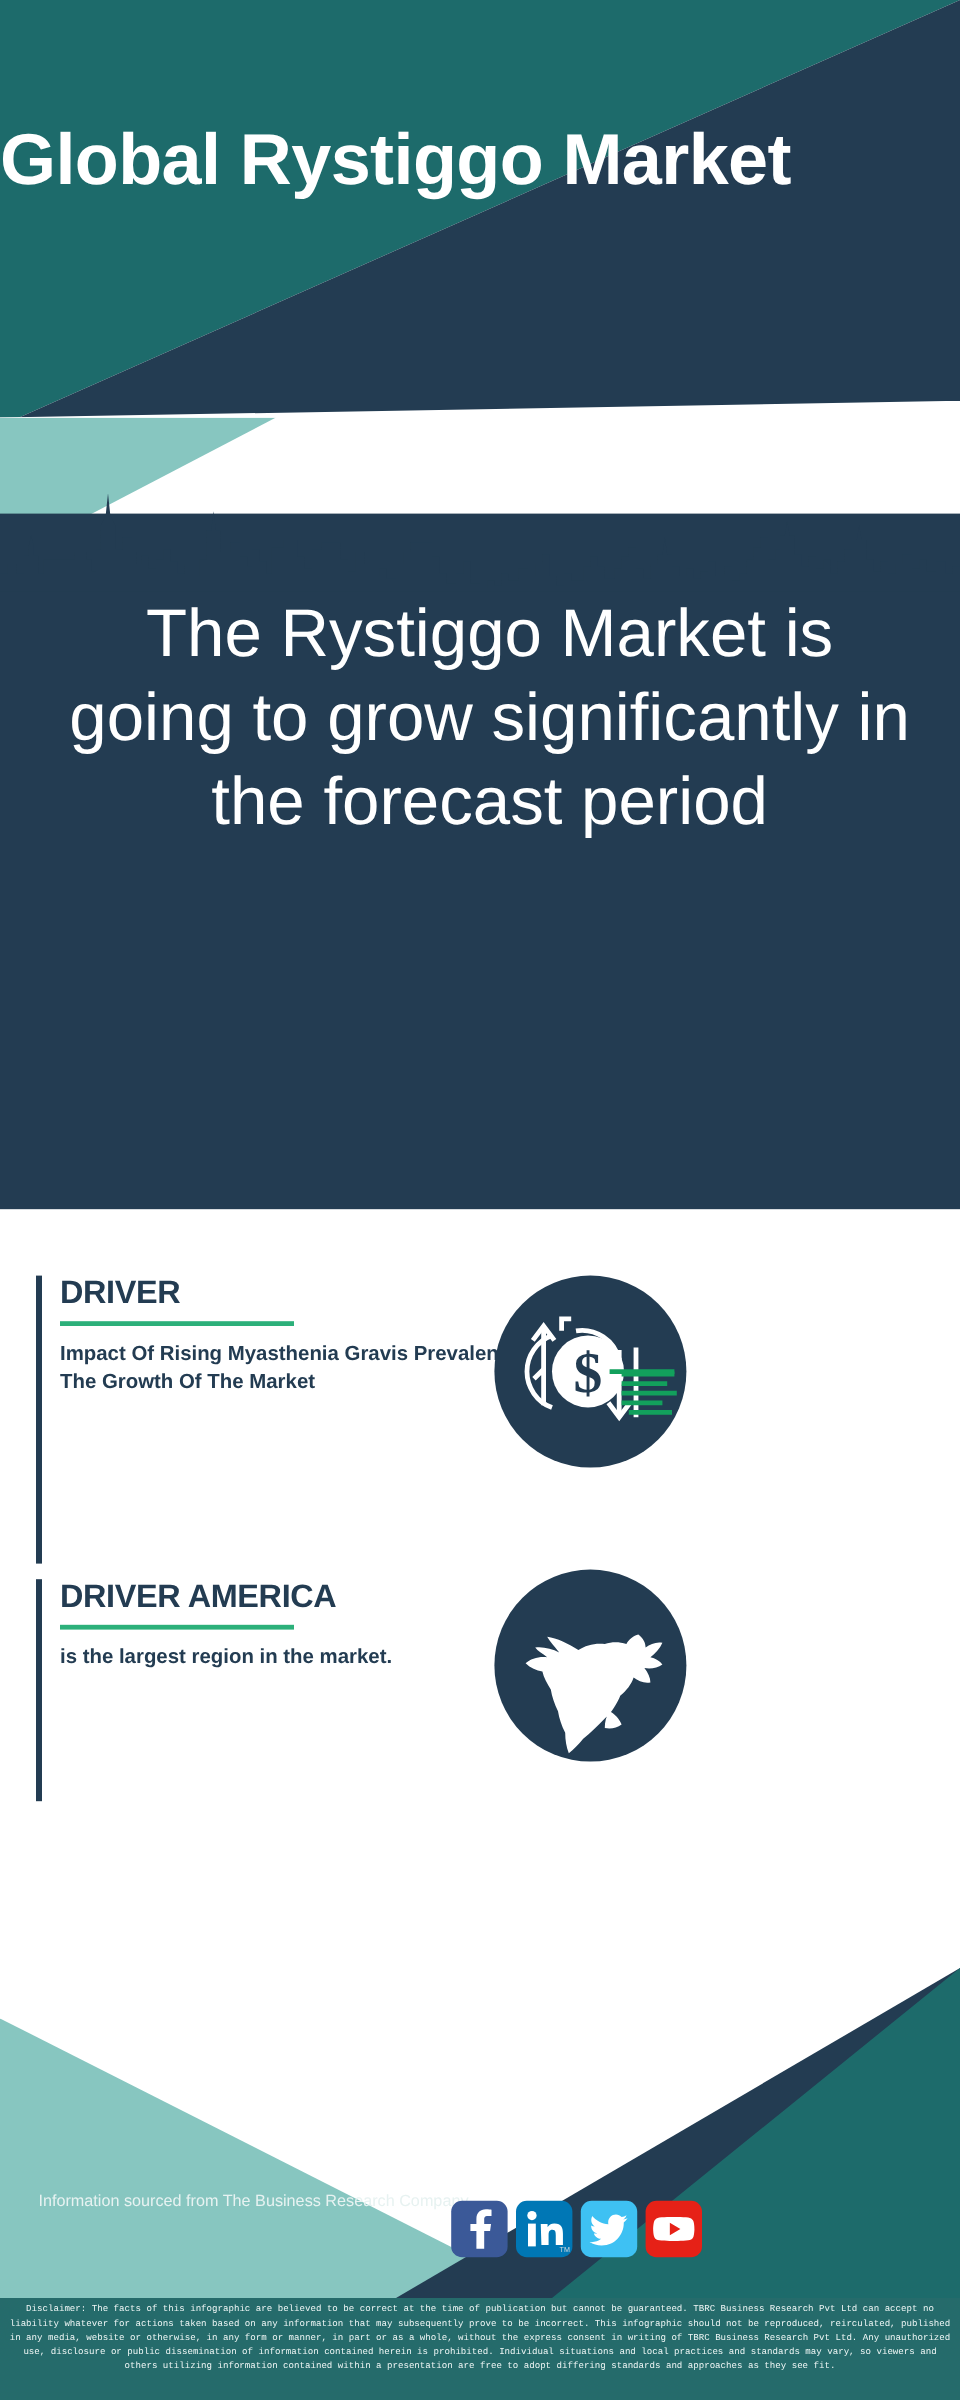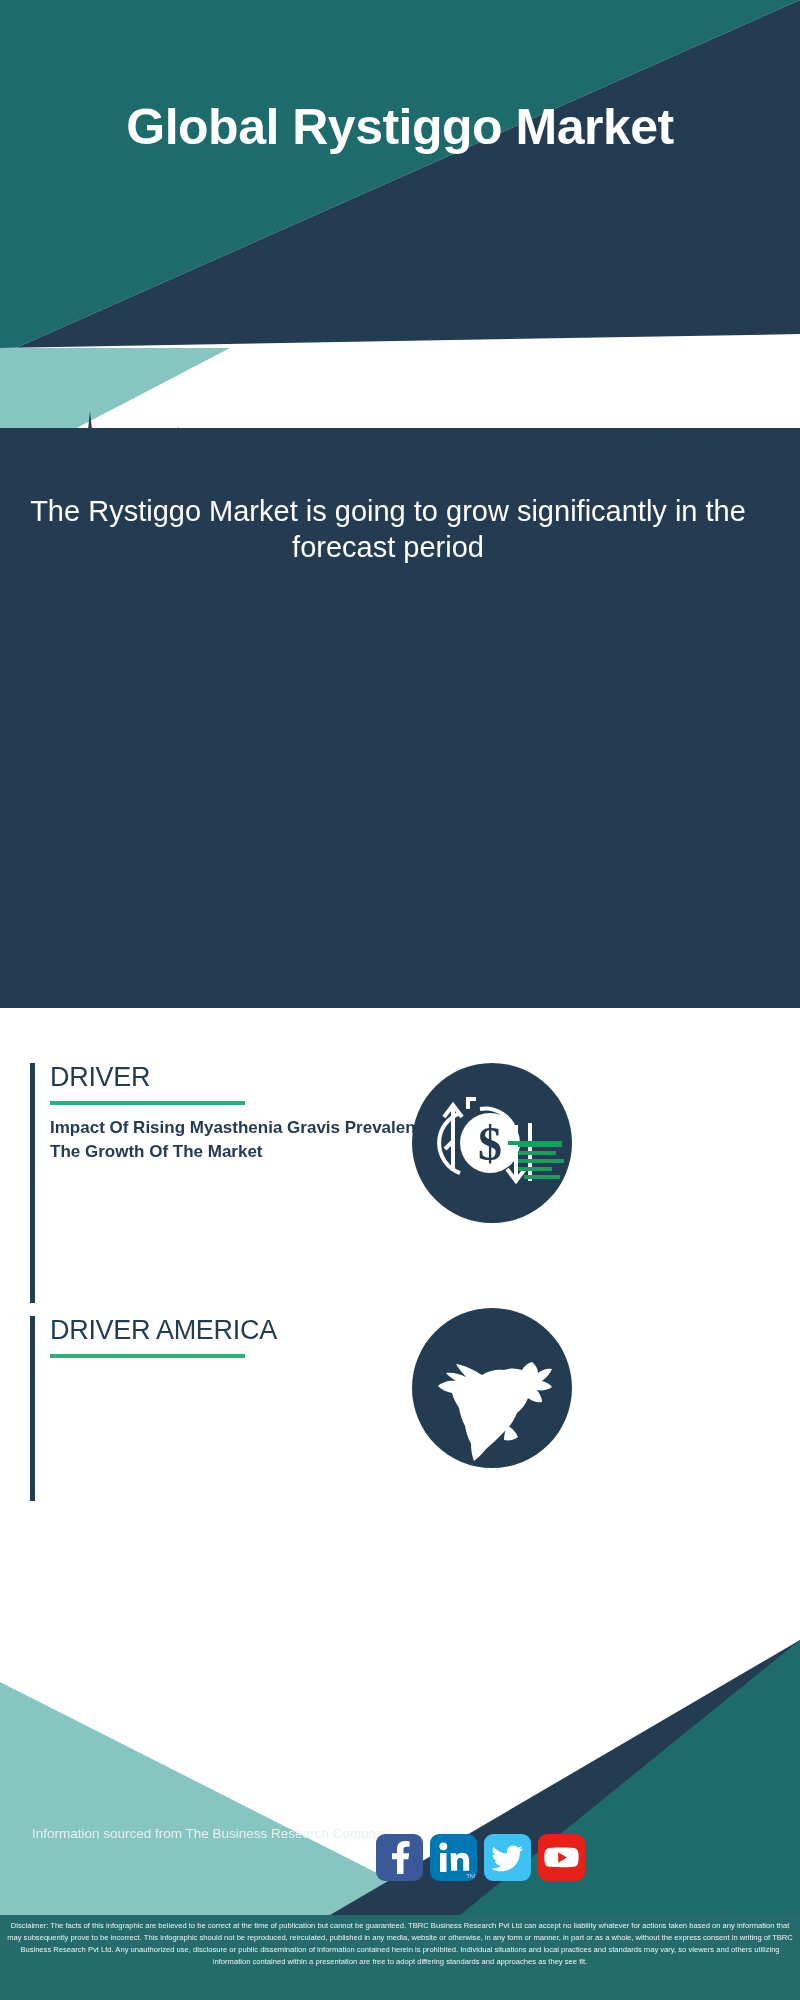--- a/index.html
+++ b/index.html
@@ -26,22 +26,22 @@
     background:#233c52;
     clip-path: polygon(100% 0, 100% 100%, 0 100%);
   }
   .header-bottom-cut {
     position:absolute; left:0; top:334px; width:800px; height:30px;
     background:#ffffff;
     clip-path: polygon(0 14px, 800px 0, 800px 30px, 0 30px);
   }
   .header-title {
     position:absolute; left:0; top:98px; width:800px;
-    text-align:center;
-    font-size:50px; font-weight:bold; color:#ffffff;
+    text-align:left;
+    font-size:60px; font-weight:bold; color:#ffffff;
     letter-spacing:-0.5px;
     z-index:5;
   }
 
   
   .band {
     position:absolute; left:0; top:348px; width:800px; height:660px;
     background:#ffffff; overflow:hidden;
   }
   .band-lightteal {
@@ -49,37 +49,37 @@
     background:#87c6c0;
     clip-path: polygon(0 0, 100% 0, 0 100%);
   }
   .band-navy {
     position:absolute; left:0; bottom:0; width:800px; height:580px;
     background:#233c52;
   }
   .skyline { position:absolute; left:0; top:60px; width:800px; height:85px; }
 
   .tagline {
-    position:absolute; left:28px; top:145px; width:720px;
+    position:absolute; left:48px; top:145px; width:720px;
     text-align:center;
-    font-size:29px; font-weight:300; line-height:1.25;
+    font-size:56px; font-weight:300; line-height:1.25;
     color:#ffffff;
     z-index:4;
   }
 
   
   .content { position:absolute; left:0; top:1008px; width:800px; height:612px; background:#ffffff; }
 
   .factrow { position:absolute; left:30px; width:740px; }
   .factrow .bar {
     position:absolute; left:0; top:0; width:5px; background:#233c52;
   }
   .facttext { position:absolute; left:20px; top:0; width:430px; }
   .fact-heading {
-    font-size:27px; font-weight:normal; color:#233c52; letter-spacing:-0.3px;
+    font-size:27px; font-weight:bold; color:#233c52; letter-spacing:-0.3px;
     line-height:1.1;
   }
   .fact-rule { height:4px; background:#2cb07a; margin:8px 0 11px 0; }
   .fact-body {
     font-size:17px; font-weight:bold; color:#233c52; line-height:1.42;
   }
   .icon-circle {
     position:absolute; width:160px; height:160px; border-radius:50%;
     background:#233c52;
   }
@@ -111,20 +111,21 @@
   .tm { position:absolute; font-size:6px; color:#cfd8dd; }
 
   
   .disclaimer {
     position:absolute; left:0; top:1915px; width:800px; height:85px;
     background:#256b6b;
     color:#eef6f5;
     font-size:7.6px; line-height:1.56;
     text-align:center;
     padding:5px 6px 0 6px;
+    font-family:Liberation Mono, monospace;
   }
 </style>
 </head>
 <body>
 
 <div id="page">
 
   <div class="header">
     <div class="header-teal"></div>
     <div class="header-navy"></div>
@@ -179,20 +180,21 @@
           </g>
         </svg>
       </div>
     </div>
 
     <div class="factrow" style="top:308px;">
       <div class="bar" style="height:185px;"></div>
       <div class="facttext">
         <div class="fact-heading">DRIVER AMERICA</div>
         <div class="fact-rule" style="width:195px;"></div>
+        <div class="fact-body">is the largest region in the market.</div>
       </div>
       <div class="icon-circle" style="left:382px; top:-8px;">
         <svg viewBox="0 0 160 160" width="160" height="160">
           <path fill="#ffffff" d="M26 78 C30 74 38 72 44 73 C40 70 36 68 34 65 C40 64 48 66 54 69 C50 64 46 60 44 56 C52 57 62 62 70 67 C76 63 84 61 92 62 C98 60 104 60 110 62 C112 58 116 55 120 54 C124 57 126 61 126 65 C130 62 135 60 140 61 C138 66 134 70 130 73 C134 74 138 76 140 79 C136 82 130 83 125 82 C128 86 130 90 130 94 C125 95 120 93 116 90 C114 96 110 101 105 105 C102 112 98 119 92 124 C86 130 80 136 74 141 C70 146 66 150 62 153 C60 148 59 142 59 136 C56 130 54 124 53 118 C50 112 48 106 47 100 C44 95 41 90 40 85 C35 84 30 82 26 78 Z M96 118 C100 120 104 124 106 129 C102 132 97 133 92 132 C92 127 93 122 96 118 Z"></path>
         </svg>
       </div>
     </div>
   </div>
 
   <div class="footer">

